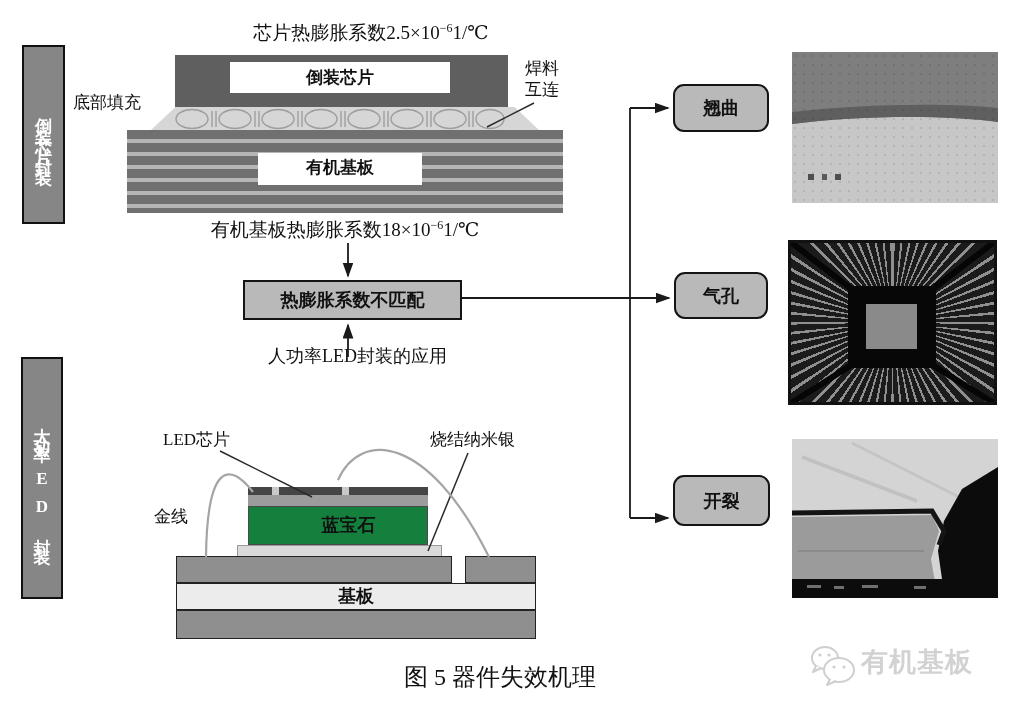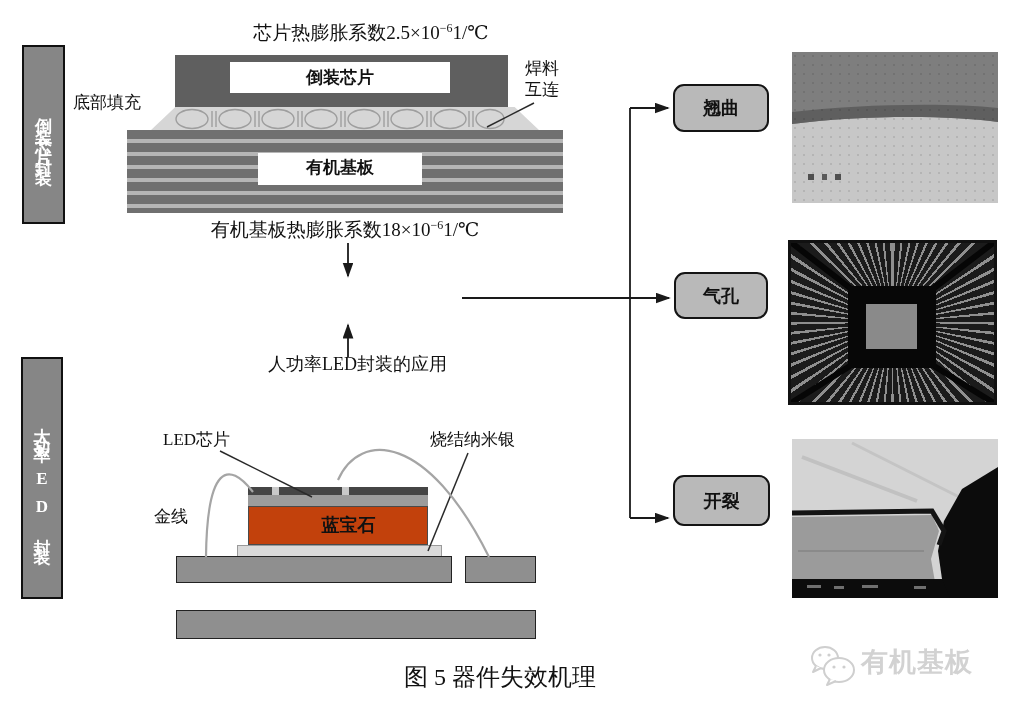--- a/index.html
+++ b/index.html
@@ -39,21 +39,21 @@
     font-size:18px;font-weight:700;box-sizing:border-box;}
   #mismatch-box{left:243px;top:280px;width:219px;height:40px;}
   .outcome{border-radius:11px;}
   #outcome-0{left:673px;top:84px;width:96px;height:48px;}
   #outcome-1{left:674px;top:272px;width:94px;height:47px;}
   #outcome-2{left:673px;top:475px;width:97px;height:51px;}
   
   #led-electrode{left:248px;top:487px;width:180px;height:8px;background:#454545;}
   .electrode-gap{position:absolute;top:487px;width:7px;height:8px;background:#c9c9c9;}
   #led-chip-layer{left:248px;top:495px;width:180px;height:11px;background:#9c9c9c;}
-  #sapphire{left:248px;top:506px;width:180px;height:39px;background:#c2410c;
+  #sapphire{left:248px;top:506px;width:180px;height:39px;background:#15803d;
     border:1.5px solid #4a4a4a;box-sizing:border-box;
     font-size:18px;font-weight:700;text-align:center;line-height:36px;padding-left:21px;}
   #silver-layer{left:237px;top:545px;width:205px;height:13px;background:#dadada;
     border:1px solid #9a9a9a;box-sizing:border-box;}
   .pad{position:absolute;background:#8f8f8f;border:1.5px solid #222;box-sizing:border-box;}
   #pad-left{left:176px;top:556px;width:276px;height:27px;}
   #pad-right{left:465px;top:556px;width:71px;height:27px;}
   #base-white{left:176px;top:583px;width:360px;height:27px;background:#ececec;
     border:1.5px solid #222;box-sizing:border-box;
     font-size:18px;font-weight:700;text-align:center;line-height:24px;}
@@ -98,21 +98,22 @@
   <div class="txt" style="left:73px;top:91px;">底部填充</div>
   <div class="txt" id="solder-label">
     <span>焊料</span><br>
     <span>互连</span>
   </div>
 
   <div class="cte" style="left:180px;top:217px;width:330px;">
     <span>有机基板热膨胀系数18×10</span><sup>−6</sup><span>1/℃</span>
   </div>
 
-  <div class="cte" style="left:250px;top:352px;width:215px;font-size:18px;">人功率LED封装的应用</div>
+  <div class="flow-box" id="mismatch-box">热膨胀系数不匹配</div>
+  <div class="cte" style="left:250px;top:344px;width:215px;font-size:18px;">人功率LED封装的应用</div>
 
   <div class="flow-box outcome" id="outcome-1">气孔</div>
   <div class="flow-box outcome" id="outcome-0">翘曲</div>
   <div class="flow-box outcome" id="outcome-2">开裂</div>
 
   <div class="micrograph" id="micro-warpage">
     <svg width="206" height="151">
       <defs>
         <pattern id="speck" width="9" height="9" patternUnits="userSpaceOnUse">
           <circle cx="3" cy="4" r="1" fill="#000" opacity="0.12"></circle>
@@ -164,20 +165,21 @@
   <div class="txt" style="left:154px;top:505px;">金线</div>
 
   <div class="abs" id="led-electrode"></div>
   <div class="electrode-gap" style="left:272px;"></div>
   <div class="electrode-gap" style="left:342px;"></div>
   <div class="abs" id="led-chip-layer"></div>
   <div class="abs" id="sapphire">蓝宝石</div>
   <div class="abs" id="silver-layer"></div>
   <div class="pad" id="pad-left"></div>
   <div class="pad" id="pad-right"></div>
+  <div class="abs" id="base-white">基板</div>
   <div class="abs" id="base-bottom"></div>
 
   <div class="abs" id="caption">图 5 器件失效机理</div>
 
   <svg class="abs" style="left:806px;top:641px;" width="54" height="48">
     <ellipse cx="19" cy="17" rx="13" ry="11" fill="#fff" stroke="#cfcfcf" stroke-width="2"></ellipse>
     <path d="M10,25 L7,31 L15,27" fill="#fff" stroke="#cfcfcf" stroke-width="2" stroke-linejoin="round"></path>
     <circle cx="14" cy="14" r="1.6" fill="#cfcfcf"></circle>
     <circle cx="23" cy="14" r="1.6" fill="#cfcfcf"></circle>
     <ellipse cx="33" cy="29" rx="15" ry="12" fill="#fff" stroke="#cfcfcf" stroke-width="2"></ellipse>

